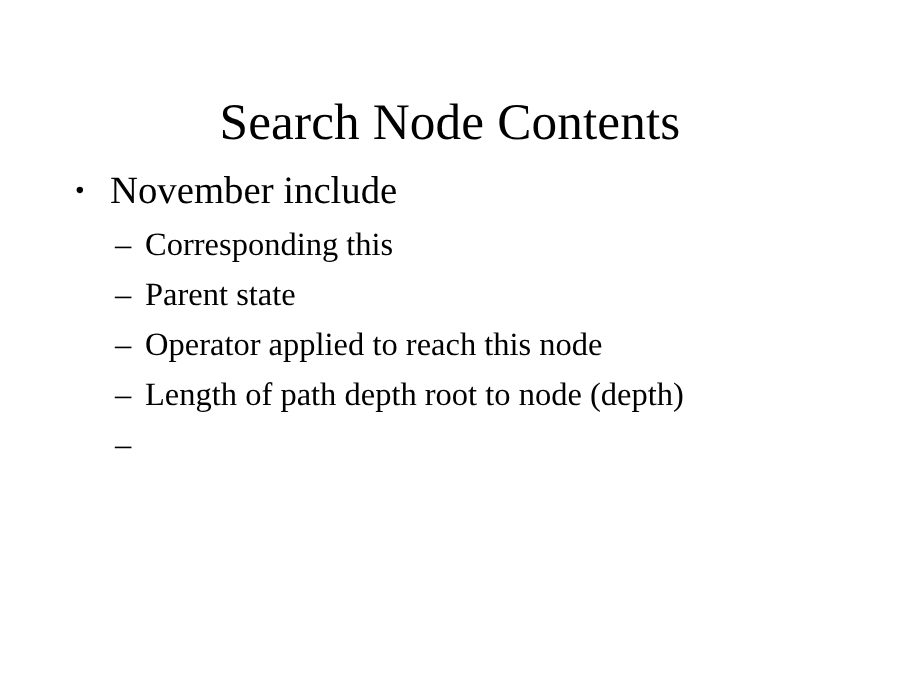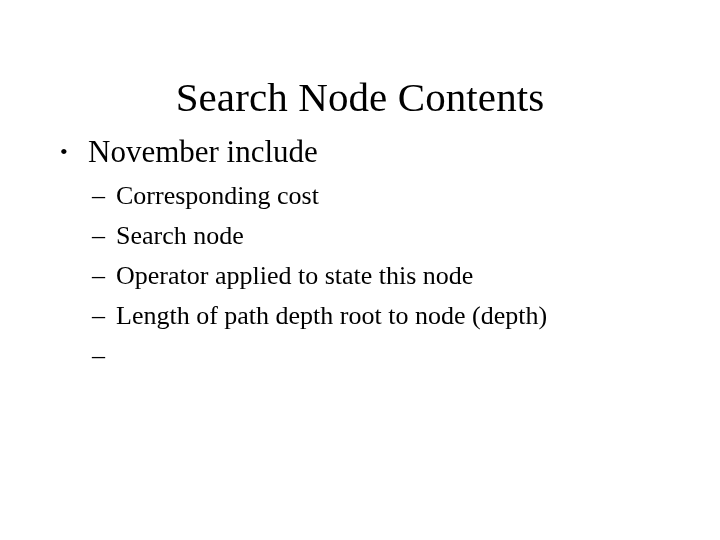--- a/index.html
+++ b/index.html
@@ -93,31 +93,31 @@
 
     <div class="bullet-l1">
       <span class="marker">•</span>
       <span class="label">November include</span>
     </div>
 
     <div class="sub-list">
 
       <div class="bullet-l2">
         <span class="marker">–</span>
-        <span class="label">Corresponding cost</span>
+        <span class="label">Corresponding this</span>
       </div>
 
       <div class="bullet-l2">
         <span class="marker">–</span>
-        <span class="label">Search node</span>
+        <span class="label">Parent state</span>
       </div>
 
       <div class="bullet-l2">
         <span class="marker">–</span>
-        <span class="label">Operator applied to state this node</span>
+        <span class="label">Operator applied to reach this node</span>
       </div>
 
       <div class="bullet-l2">
         <span class="marker">–</span>
         <span class="label">Length of path depth root to node (depth)</span>
       </div>
 
       <div class="bullet-l2">
         <span class="marker">–</span>
       </div>

